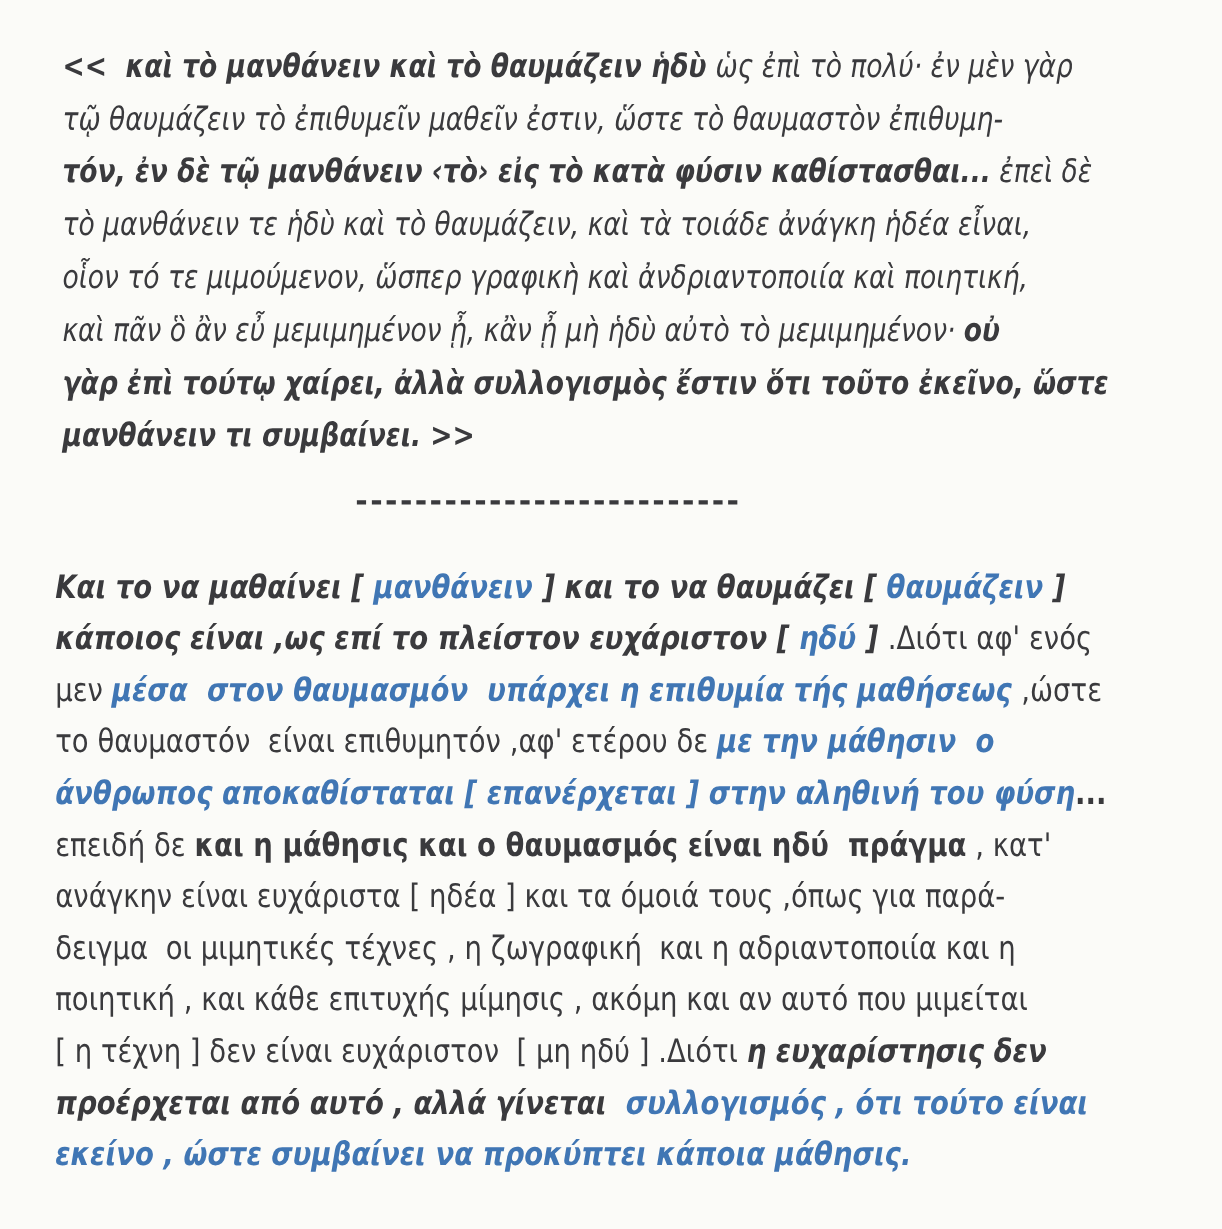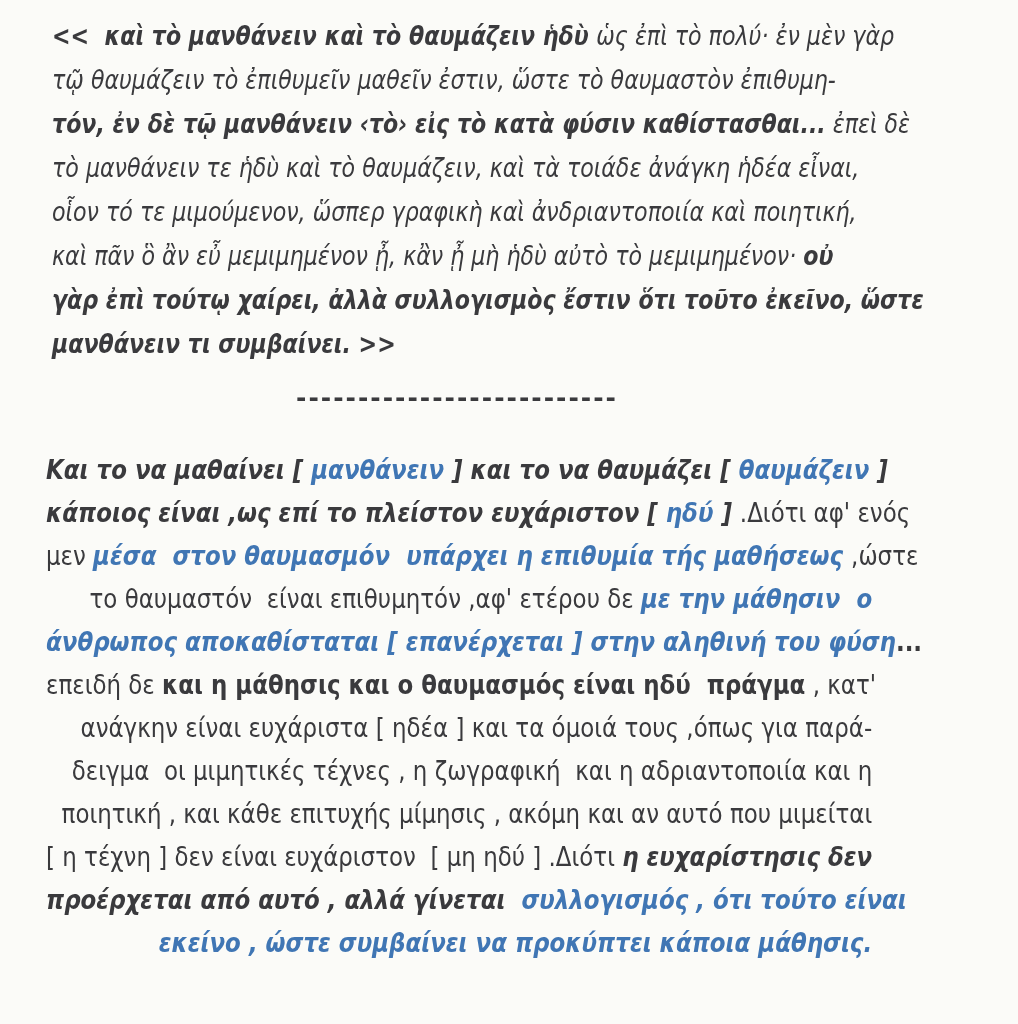--- a/index.html
+++ b/index.html
@@ -12,21 +12,21 @@
     font-family: "DejaVu Sans", sans-serif;
   }
   .page {
     position: relative;
     width: 1018px;
     height: 1024px;
     background: #fbfbf8;
   }
   
   .quote {
-    padding: 14px 0 0 52px;
+    padding: 34px 0 0 52px;
   }
   .quote .line {
     font-size: 27px;
     line-height: 44px;
     font-style: italic;
     color: #3a3a3d;
     white-space: pre;
     transform: scaleX(0.82);
     transform-origin: 0 50%;
   }
@@ -38,21 +38,20 @@
     font-size: 25px;
     line-height: 36px;
     letter-spacing: 2px;
     color: #3a3a3d;
     transform: translateX(-52px);
     white-space: pre;
   }
   
   .translation {
     padding: 32px 0 0 46px;
-    text-align: right;
   }
   .translation .line {
     font-size: 27px;
     line-height: 43px;
     color: #3a3a3d;
     white-space: pre;
     transform: scaleX(0.85);
     transform-origin: 0 50%;
   }
   

